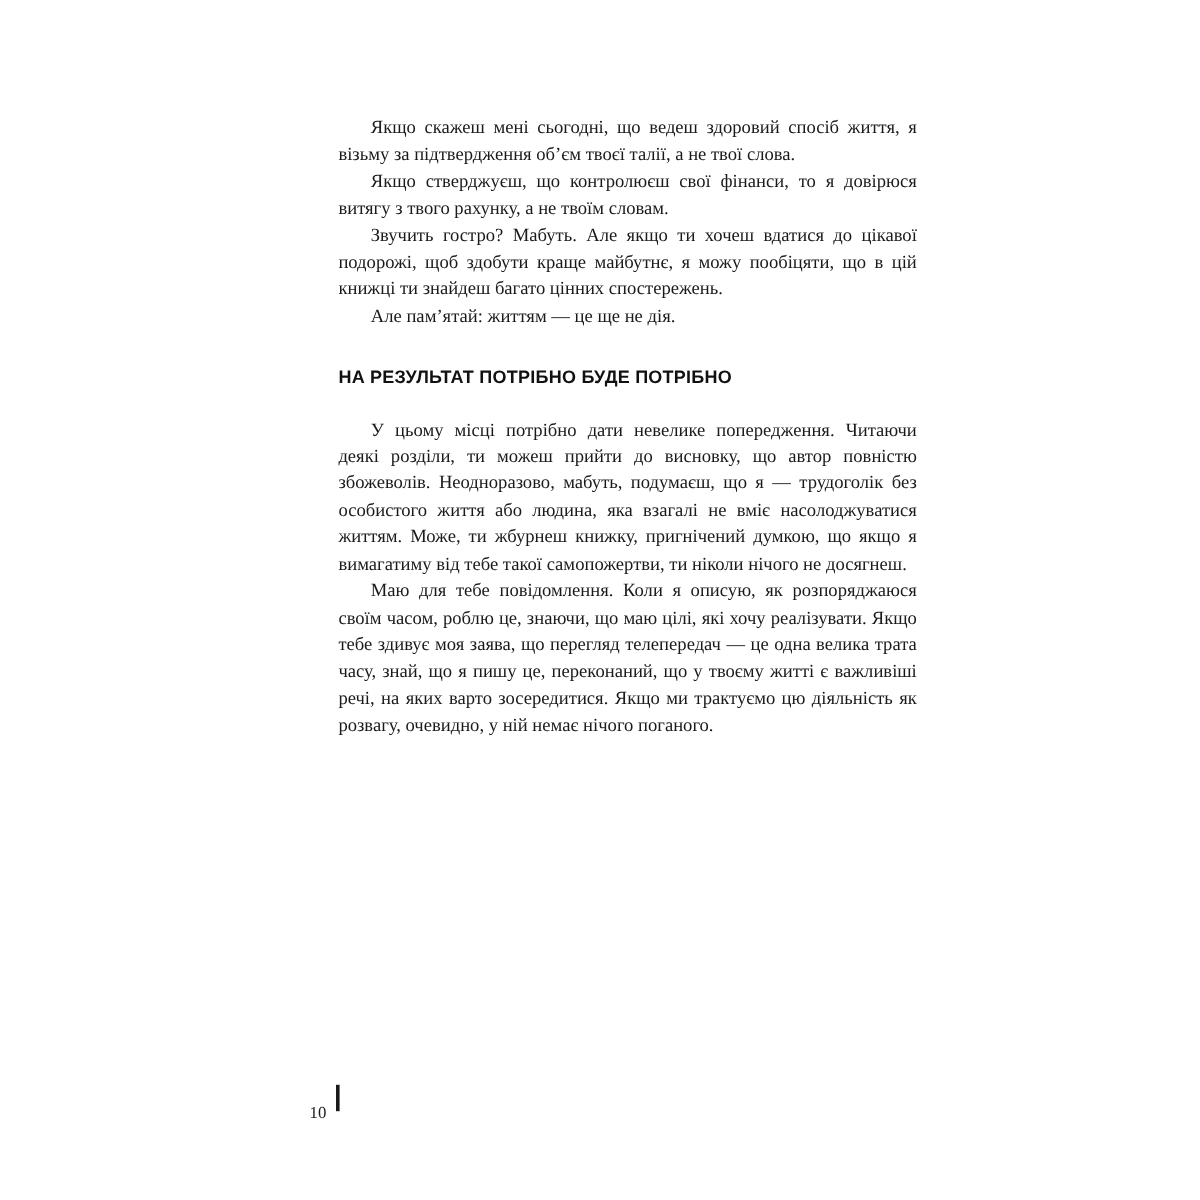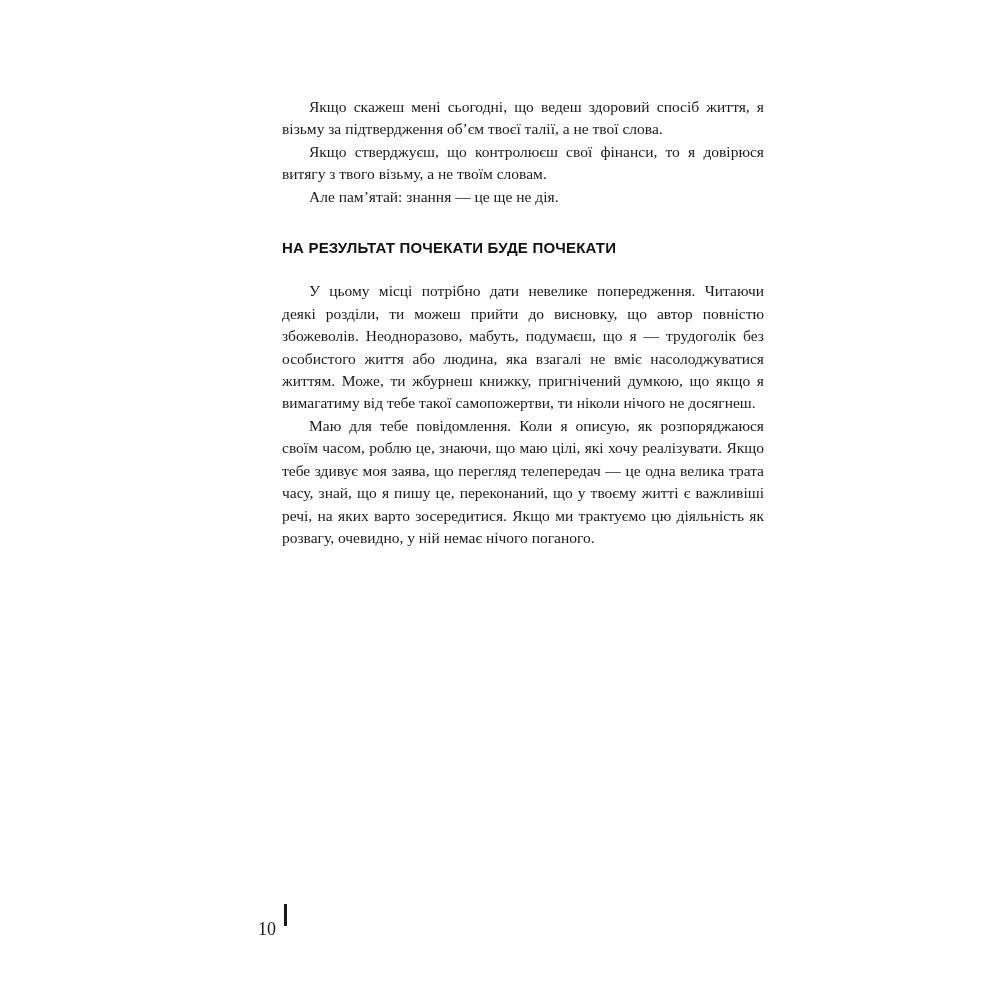--- a/index.html
+++ b/index.html
@@ -48,44 +48,45 @@
     position: absolute;
     left: 258px;
     top: 903px;
     display: flex;
     align-items: center;
     gap: 8px;
     height: 24px;
   }
   .page-number {
     font-family: "Liberation Serif", "DejaVu Serif", serif;
-    font-size: 18px;
+    font-size: 14px;
     color: #1a1a1a;
     margin-top: 28px;
   }
   .footer-rule {
     width: 3px;
     height: 22px;
     background: #1a1a1a;
   }
 </style>
 </head>
 <body>
 
 <div class="page">
 
   <div class="text-block">
 
     <div>
         <p class="para">Якщо скажеш мені сьогодні, що ведеш здоровий спосіб життя, я візьму за підтвердження об’єм твоєї талії, а не твої слова.</p>
-        <p class="para">Якщо стверджуєш, що контролюєш свої фінанси, то я довірюся витягу з твого візьму, а не твоїм словам.</p>
-        <p class="para">Але пам’ятай: знання — це ще не дія.</p>
+        <p class="para">Якщо стверджуєш, що контролюєш свої фінанси, то я довірюся витягу з твого рахунку, а не твоїм словам.</p>
+        <p class="para">Звучить гостро? Мабуть. Але якщо ти хочеш вдатися до цікавої подорожі, щоб здобути краще майбутнє, я можу пообіцяти, що в цій книжці ти знайдеш багато цінних спостережень.</p>
+        <p class="para">Але пам’ятай: життям — це ще не дія.</p>
       </div>
 
-    <h2 class="section-heading">НА РЕЗУЛЬТАТ ПОЧЕКАТИ БУДЕ ПОЧЕКАТИ</h2>
+    <h2 class="section-heading">НА РЕЗУЛЬТАТ ПОТРІБНО БУДЕ ПОТРІБНО</h2>
 
     <div>
         <p class="para">У цьому місці потрібно дати невелике попередження. Читаючи деякі розділи, ти можеш прийти до висновку, що автор повністю збожеволів. Неодноразово, мабуть, подумаєш, що я — трудоголік без особистого життя або людина, яка взагалі не вміє насолоджуватися життям. Може, ти жбурнеш книжку, пригнічений думкою, що якщо я вимагатиму від тебе такої самопожертви, ти ніколи нічого не досягнеш.</p>
         <p class="para">Маю для тебе повідомлення. Коли я описую, як розпоряджаюся своїм часом, роблю це, знаючи, що маю цілі, які хочу реалізувати. Якщо тебе здивує моя заява, що перегляд телепередач — це одна велика трата часу, знай, що я пишу це, переконаний, що у твоєму житті є важливіші речі, на яких варто зосередитися. Якщо ми трактуємо цю діяльність як розвагу, очевидно, у ній немає нічого поганого.</p>
       </div>
 
 
   </div>
 
   <div class="page-footer">

